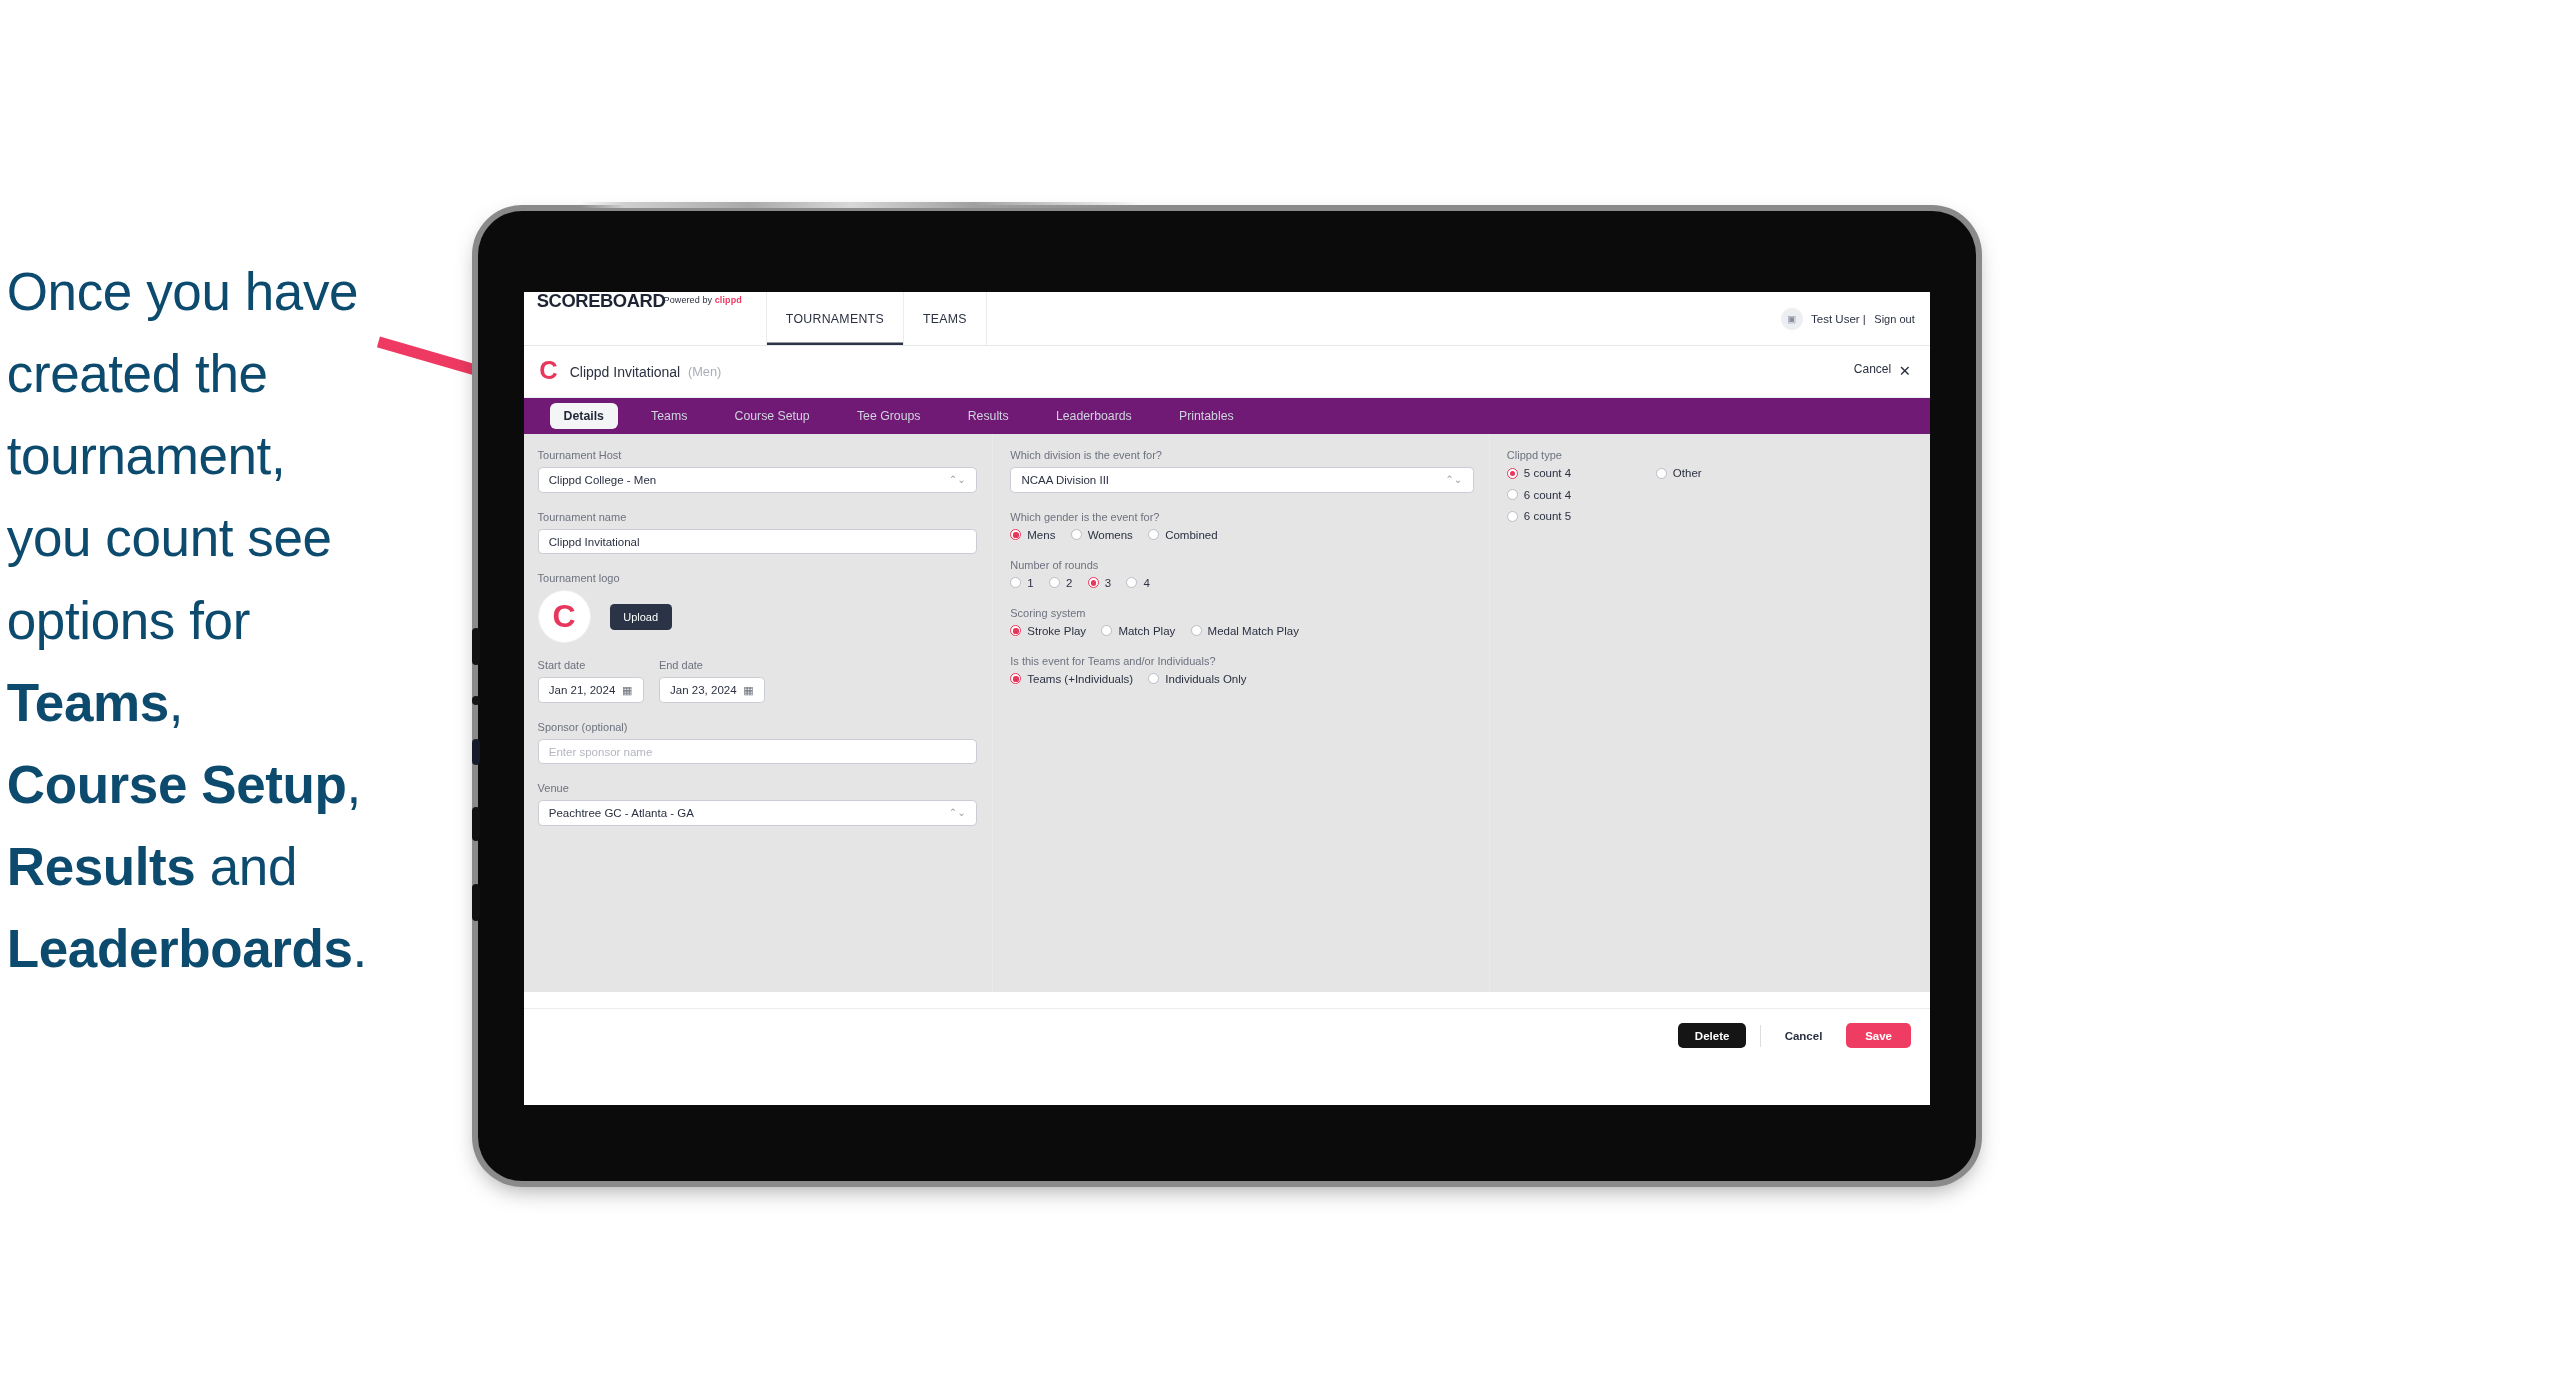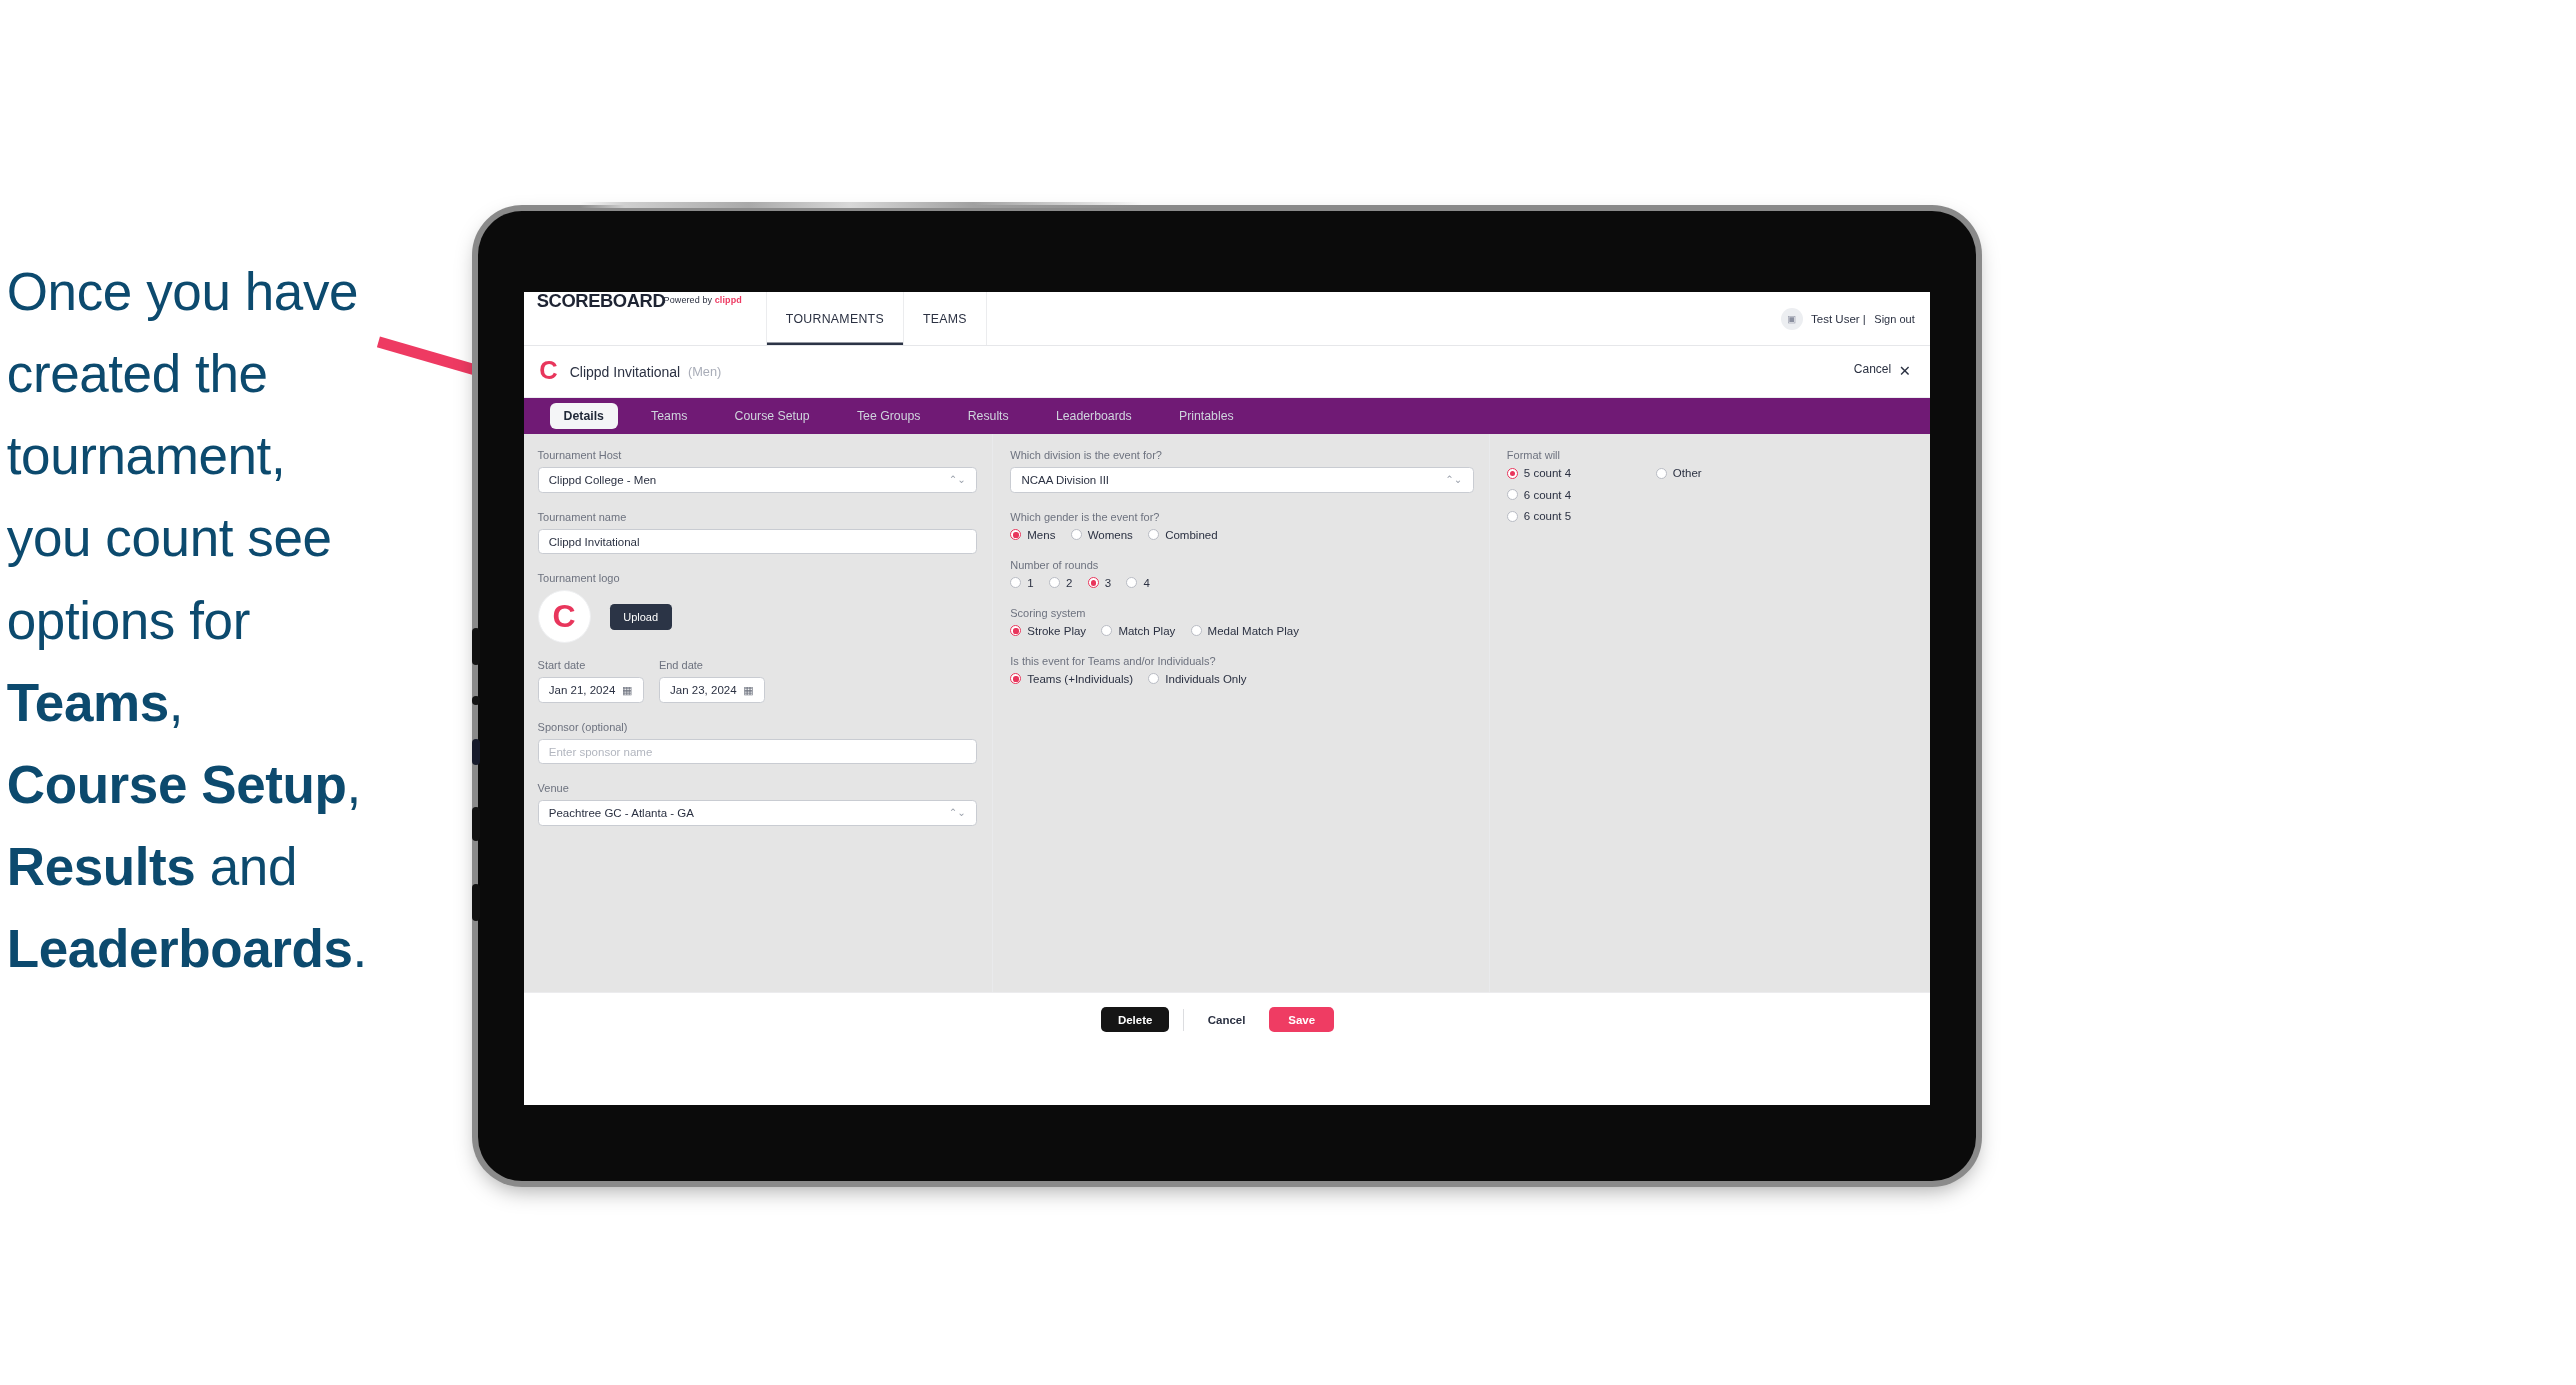--- a/index.html
+++ b/index.html
@@ -170,21 +170,21 @@
   }
   .rtext{font-size:11.5px;color:#2b3142;white-space:nowrap;}
 
   .fmt-wrap{display:flex;}
   .fmt-left{width:149px;}
   .fmt-stack{display:flex;flex-direction:column;gap:9.4px;}
 
   
   .footer{
     height:53px;background:#fff;border-top:0.9px solid #ececee;
-    display:flex;align-items:center;justify-content:center;padding-right:19px;gap:13.6px;
+    display:flex;align-items:center;justify-content:flex-end;padding-right:19px;gap:13.6px;margin-top:16px;
   }
   .btn-delete{background:#151515;color:#fff;font-size:11.5px;font-weight:bold;
     padding:6.8px 17px;border-radius:5.1px;cursor:pointer;}
   .vsep{width:0.9px;height:22px;background:#dcdde0;}
   .btn-cancel{font-size:11.5px;font-weight:bold;color:#2b3142;cursor:pointer;padding:6.8px 10.2px;}
   .btn-save{background:#ef3c63;color:#fff;font-size:11.5px;font-weight:bold;
     padding:6.8px 19px;border-radius:5.1px;cursor:pointer;}
 </style>
 </head>
 <body>
@@ -375,21 +375,21 @@
               <span class="rtext">Teams (+Individuals)</span>
             </div>
           <div class="ropt">
               <span class="rdot"></span>
               <span class="rtext">Individuals Only</span>
             </div>
         </div>
       </div>
 
       <div class="col col3">
-        <div class="lbl">Format will</div>
+        <div class="lbl">Clippd type</div>
         <div class="fmt-wrap">
           <div class="fmt-left">
             <div class="fmt-stack">
               <div class="ropt">
                   <span class="rdot on"></span>
                   <span class="rtext">5 count 4</span>
                 </div>
               <div class="ropt">
                   <span class="rdot"></span>
                   <span class="rtext">6 count 4</span>

